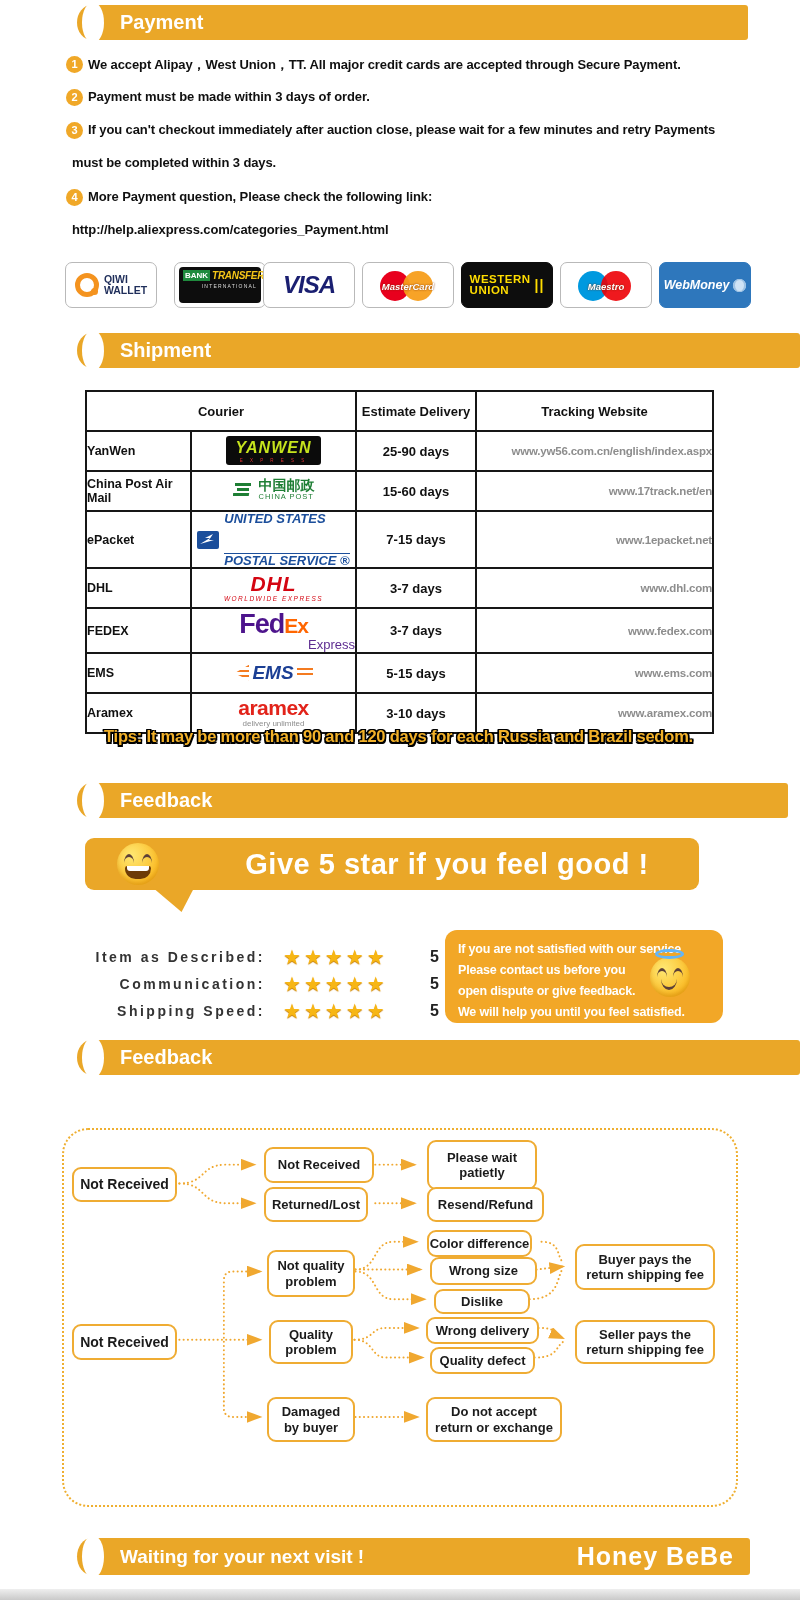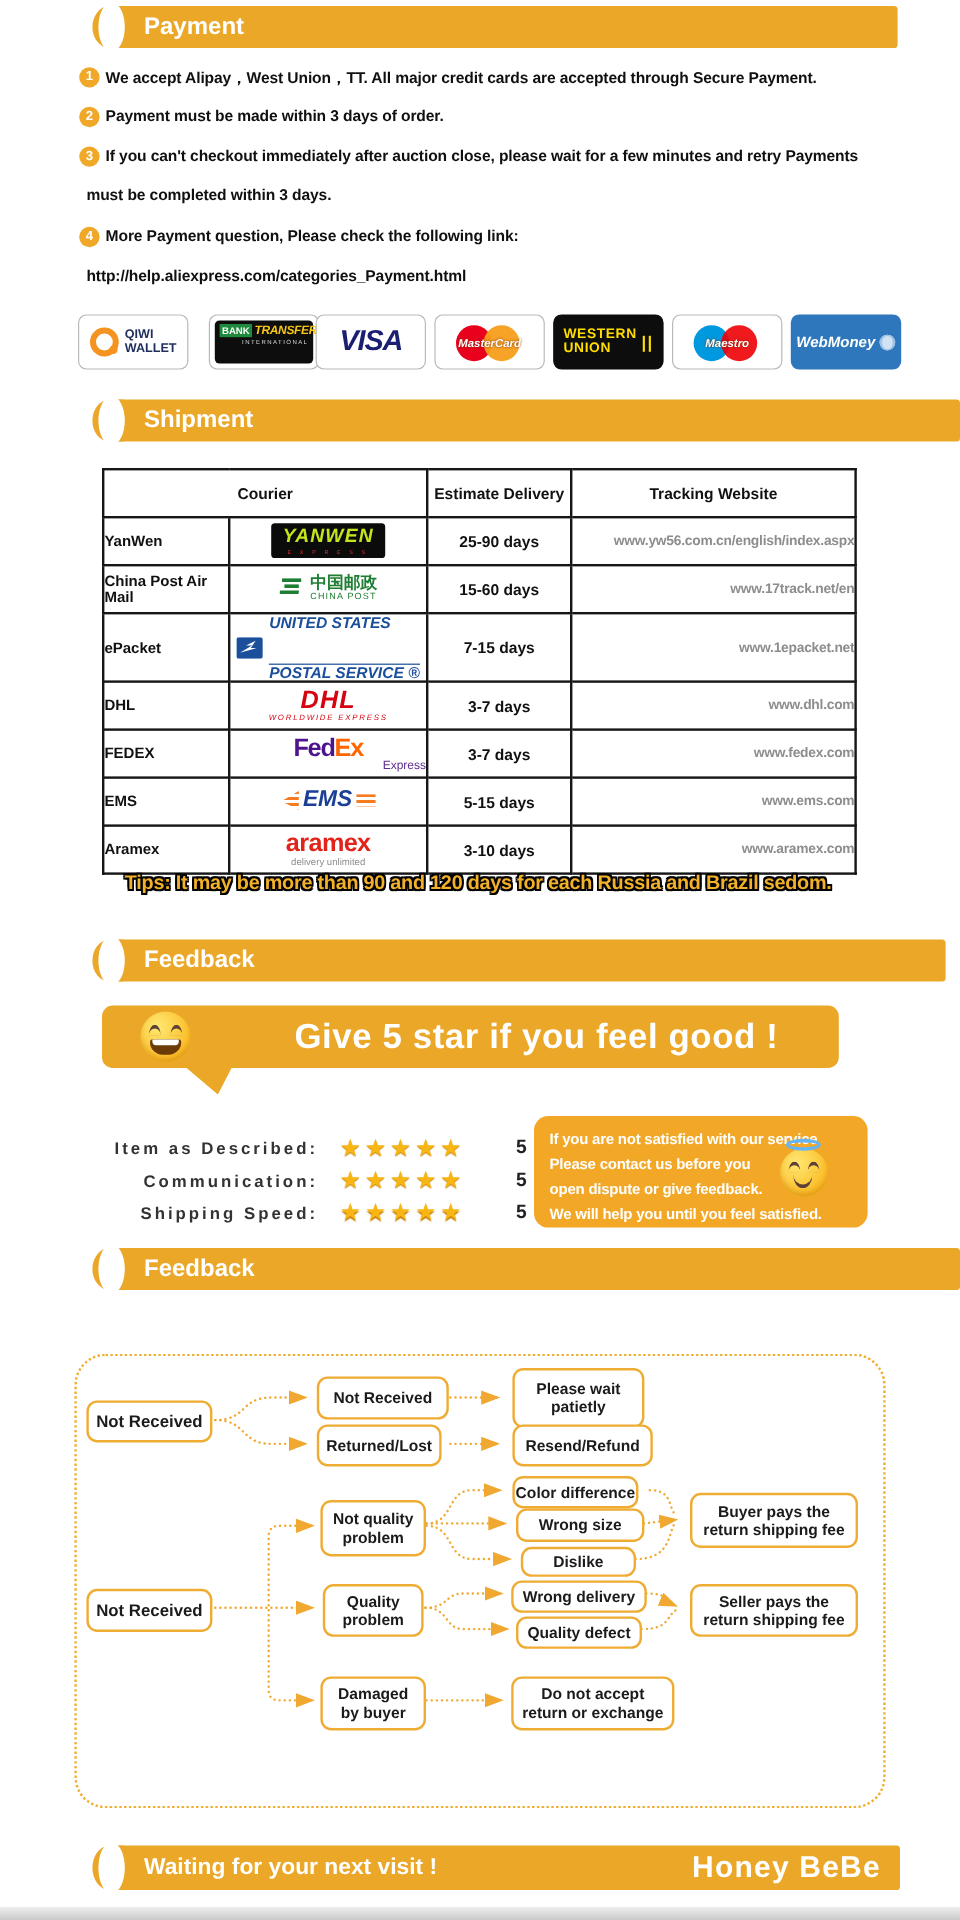--- a/index.html
+++ b/index.html
@@ -60,23 +60,23 @@
   .lg-yanwen .m{color:#C6E41D;font-style:italic;font-weight:900;font-size:16px;letter-spacing:1px;}
   .lg-yanwen .s{color:#d33;font-size:4.5px;letter-spacing:3px;display:block;text-align:center;margin-top:1px;}
   .lg-cpost{display:inline-flex;align-items:center;gap:6px;}
   .lg-cpost .m{color:#1E7E34;font-weight:bold;font-size:14px;line-height:14px;display:block;}
   .lg-cpost .s{color:#1E7E34;font-size:7.5px;letter-spacing:1px;display:block;text-align:left;}
   .lg-usps{display:inline-flex;align-items:center;gap:5px;}
   .lg-usps .m,.lg-usps .s{color:#1B4E9B;font-style:italic;font-weight:900;font-size:13px;line-height:13px;display:block;text-align:left;}
   .lg-usps .s{border-top:1.5px solid #1B4E9B;margin-top:28px;}
   .lg-dhl .m{color:#D40511;font-style:italic;font-weight:900;font-size:21px;letter-spacing:1px;line-height:19px;}
   .lg-dhl .s{color:#D40511;font-size:6.5px;font-style:italic;letter-spacing:1.5px;display:block;}
-  .lg-fedex .m{color:#4D148C;font-weight:900;font-size:21px;letter-spacing:-1px;}
+  .lg-fedex .m{color:#4D148C;font-weight:900;font-size:27px;letter-spacing:-1px;}
   .lg-fedex .a{color:#FF6600;font-weight:900;font-size:21px;letter-spacing:-1px;}
-  .lg-fedex .s{color:#5e2d91;font-size:10px;display:block;text-align:right;margin-top:-3px;}
+  .lg-fedex .s{color:#5e2d91;font-size:13px;display:block;text-align:right;margin-top:-3px;}
   .lg-ems{display:inline-flex;align-items:center;gap:3px;}
   .lg-ems .m{color:#1B3F94;font-style:italic;font-weight:900;font-size:19px;letter-spacing:0;}
   .ems-tri{width:15px;height:16px;background:repeating-linear-gradient(#F47B20 0 2.5px,#fff 2.5px 5px);
            clip-path:polygon(100% 0,100% 100%,0 55%);}
   .ems-bar{width:16px;height:10px;background:repeating-linear-gradient(#F47B20 0 2.5px,#fff 2.5px 5px);}
   .lg-aramex .m{color:#E2231A;font-weight:bold;font-size:21px;letter-spacing:-0.5px;line-height:18px;}
   .lg-aramex .s{color:#8d8d8d;font-size:8px;display:block;}
 
   .tips{position:absolute;top:727px;left:85px;width:627px;text-align:center;font-size:16.5px;font-weight:bold;
         color:#F2B129;letter-spacing:-0.2px;

